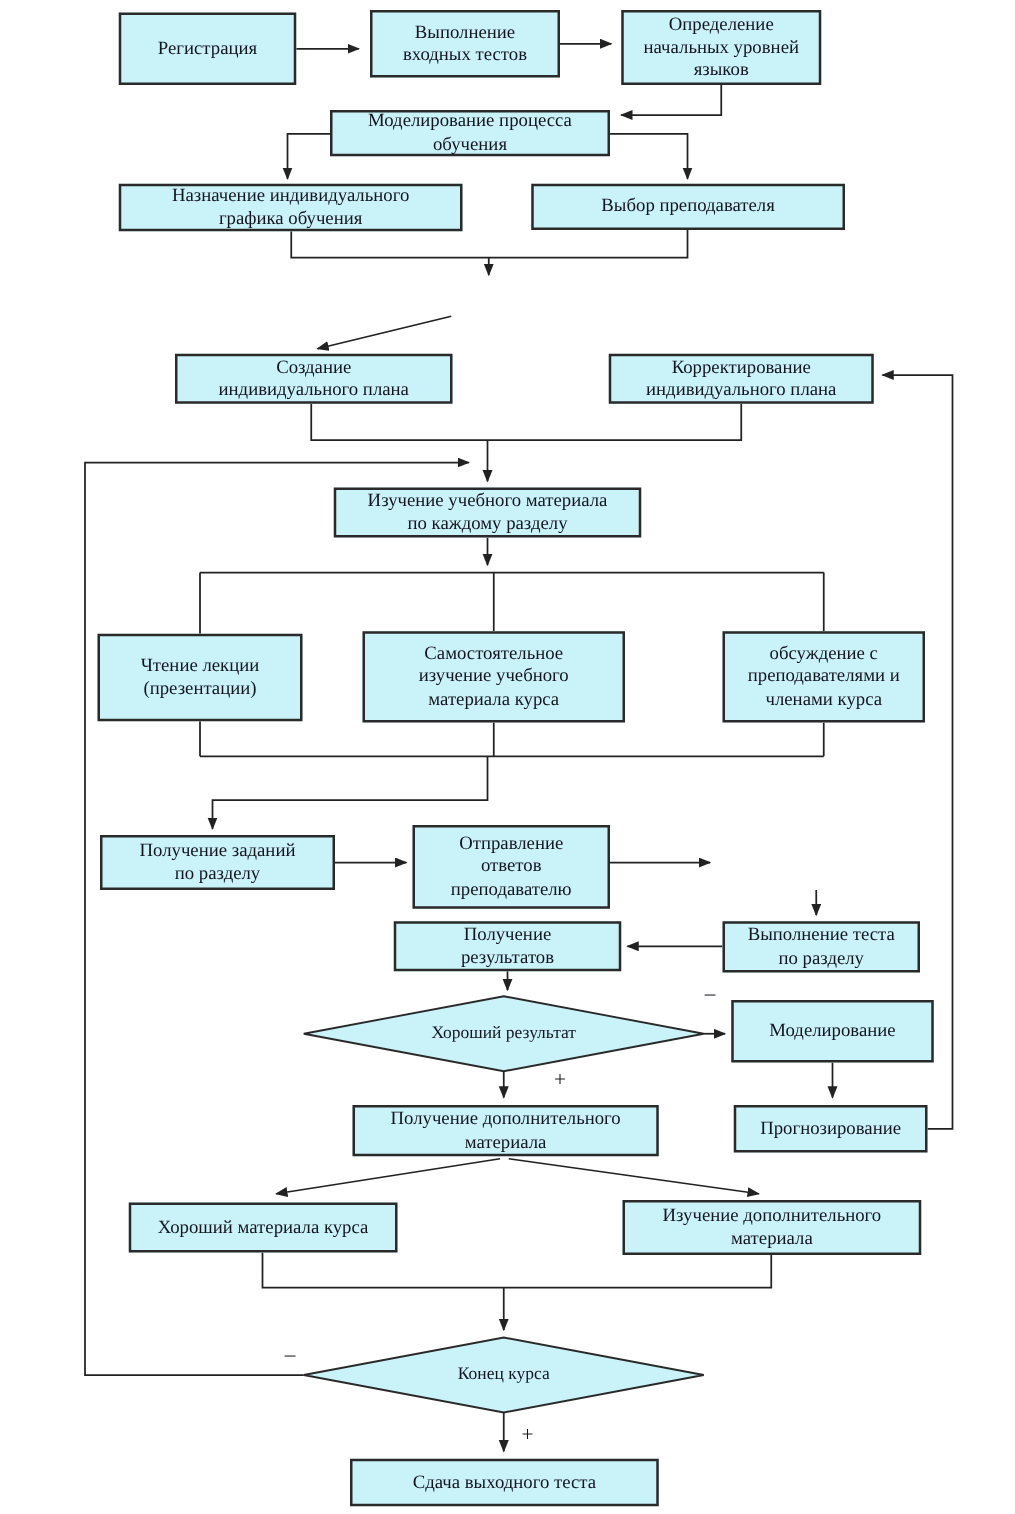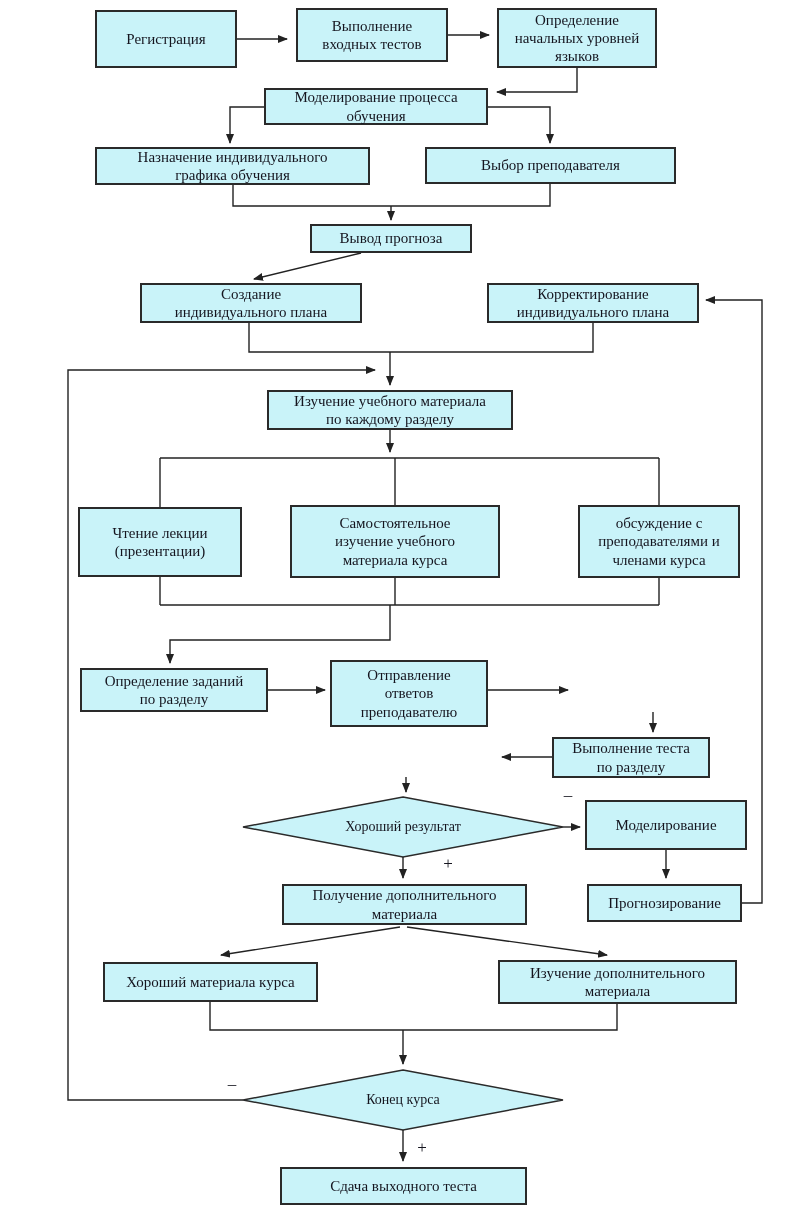--- a/index.html
+++ b/index.html
@@ -107,42 +107,43 @@
   <div class="node" style="left:296px;top:8px;width:152px;height:54px">Выполнение
 входных тестов</div>
   <div class="node" style="left:497px;top:8px;width:160px;height:60px">Определение
 начальных уровней
 языков</div>
   <div class="node" style="left:95px;top:147px;width:275px;height:38px">Назначение индивидуального
 графика обучения</div>
   <div class="node" style="left:264px;top:88px;width:224px;height:37px">Моделирование процесса
 обучения</div>
   <div class="node" style="left:425px;top:147px;width:251px;height:37px">Выбор преподавателя</div>
-  <div class="node" style="left:310px;top:224px;width:162px;height:29px">Вывод прогноза</div>
   <div class="node" style="left:140px;top:283px;width:222px;height:40px">Создание
 индивидуального плана</div>
   <div class="node" style="left:487px;top:283px;width:212px;height:40px">Корректирование
 индивидуального плана</div>
   <div class="node" style="left:267px;top:390px;width:246px;height:40px">Изучение учебного материала
 по каждому разделу</div>
   <div class="node" style="left:78px;top:507px;width:164px;height:70px">Чтение лекции
 (презентации)</div>
   <div class="node" style="left:290px;top:505px;width:210px;height:73px">Самостоятельное
 изучение учебного
 материала курса</div>
   <div class="node" style="left:578px;top:505px;width:162px;height:73px">обсуждение с
 преподавателями и
 членами курса</div>
-  <div class="node" style="left:80px;top:668px;width:188px;height:44px">Определение заданий
+  <div class="node" style="left:80px;top:668px;width:188px;height:44px">Получение заданий
 по разделу</div>
   <div class="node" style="left:330px;top:660px;width:158px;height:67px">Отправление
 ответов
 преподавателю</div>
-  <div class="node" style="left:552px;top:737px;width:158px;height:41px">Выполнение теста
+  <div class="node" style="left:578px;top:737px;width:158px;height:41px">Выполнение теста
 по разделу</div>
+  <div class="node" style="left:315px;top:737px;width:182px;height:40px">Получение
+результатов</div>
   <div class="node" style="left:585px;top:800px;width:162px;height:50px">Моделирование</div>
   <div class="node" style="left:282px;top:884px;width:245px;height:41px">Получение дополнительного
 материала</div>
   <div class="node" style="left:587px;top:884px;width:155px;height:38px">Прогнозирование</div>
   <div class="node" style="left:103px;top:962px;width:215px;height:40px">Хороший материала курса</div>
   <div class="node" style="left:498px;top:960px;width:239px;height:44px">Изучение дополнительного
 материала</div>
   <div class="node" style="left:280px;top:1167px;width:247px;height:38px">Сдача выходного теста</div>
 
   <div class="dlabel" style="left:243px;top:797px;width:320px;height:60px">Хороший результат</div>

